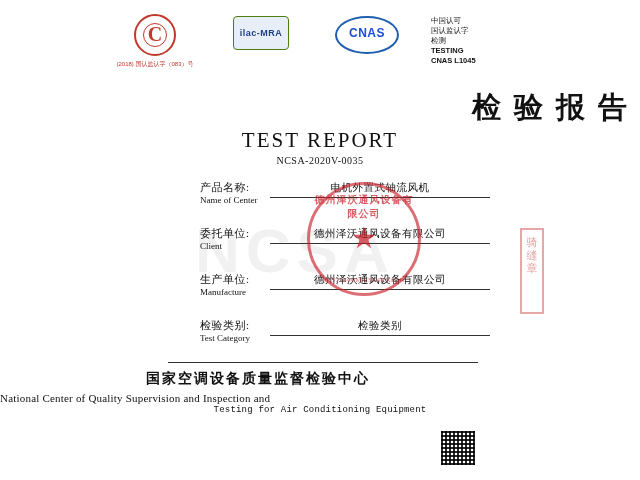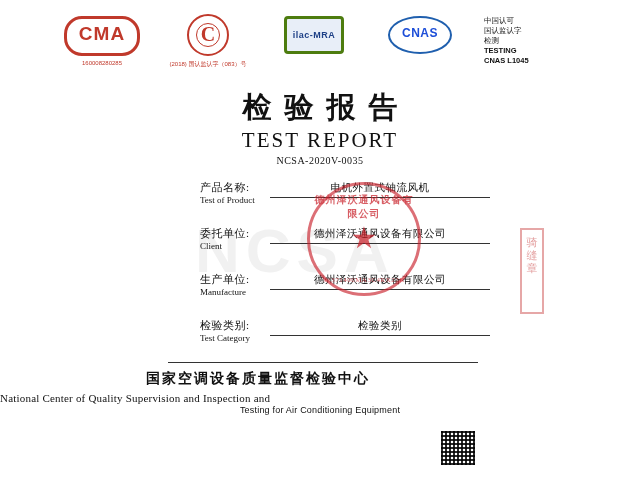--- a/index.html
+++ b/index.html
@@ -78,21 +78,21 @@
     top: 7px;
     width: 22px;
     height: 22px;
     border: 1px solid #c0392b;
     border-radius: 50%;
   }
   .mark-ilac .box {
     width: 54px;
     height: 32px;
     margin: 2px auto 8px;
-    border: 3px solid #4d7c0f;
+    border: 1px solid #4d7c0f;
     border-radius: 4px;
     background: #e8eef8;
     color: #1d3f86;
     font-family: "Liberation Sans", sans-serif;
     font-size: 9px;
     font-weight: bold;
     line-height: 32px;
     letter-spacing: 0.5px;
   }
   .mark-cnas .oval {
@@ -120,21 +120,21 @@
   .mark-text .bold {
     font-weight: bold;
   }
 
   
   .title-cn {
     position: absolute;
     top: 88px;
     left: 0;
     width: 640px;
-    text-align: center;
+    text-align: right;
     font-family: "Liberation Serif", serif;
     font-size: 29px;
     font-weight: bold;
     letter-spacing: 13px;
     text-indent: 13px;
     color: #111;
   }
   .title-en {
     position: absolute;
     top: 128px;
@@ -237,21 +237,21 @@
     font-size: 11px;
     letter-spacing: 0.2px;
     color: #111;
   }
   .org-en2 {
     position: absolute;
     top: 405px;
     left: 0;
     width: 640px;
     text-align: center;
-    font-family: Liberation Sans, sans-serif;
+    font-family: Liberation Mono, monospace;
     font-size: 9px;
     letter-spacing: 0.2px;
     color: #111;
   }
 
   
   .watermark {
     position: absolute;
     top: 215px;
     left: 195px;
@@ -342,24 +342,20 @@
     border: 1px solid #ffffff;
   }
 </style>
 </head>
 <body>
 
 <div class="page">
 
   <div class="marks">
 
-    <div class="mark mark-cma">
-      <div class="ring">CMA</div>
-      <div class="mark-caption">160008280285</div>
-    </div>
 
     <div class="mark mark-cal">
       <div class="circle">C</div>
       <div class="mark-caption">(2018)  国认监认字（083）号</div>
     </div>
 
     <div class="mark mark-ilac">
       <div class="box">ilac-MRA</div>
     </div>
 
@@ -380,21 +376,21 @@
 
   <div class="title-cn">检验报告</div>
   <div class="title-en">TEST REPORT</div>
   <div class="report-no">NCSA-2020V-0035</div>
 
   <div class="fields">
 
     <div class="field-row">
       <div class="field-label">
         <div class="label-cn">产品名称:</div>
-        <div class="label-en">Test of Product</div>
+        <div class="label-en">Name of Center</div>
       </div>
       <div class="field-value">电机外置式轴流风机</div>
       <div class="field-line"></div>
     </div>
 
     <div class="field-row">
       <div class="field-label">
         <div class="label-cn">委托单位:</div>
         <div class="label-en">Client</div>
       </div>

